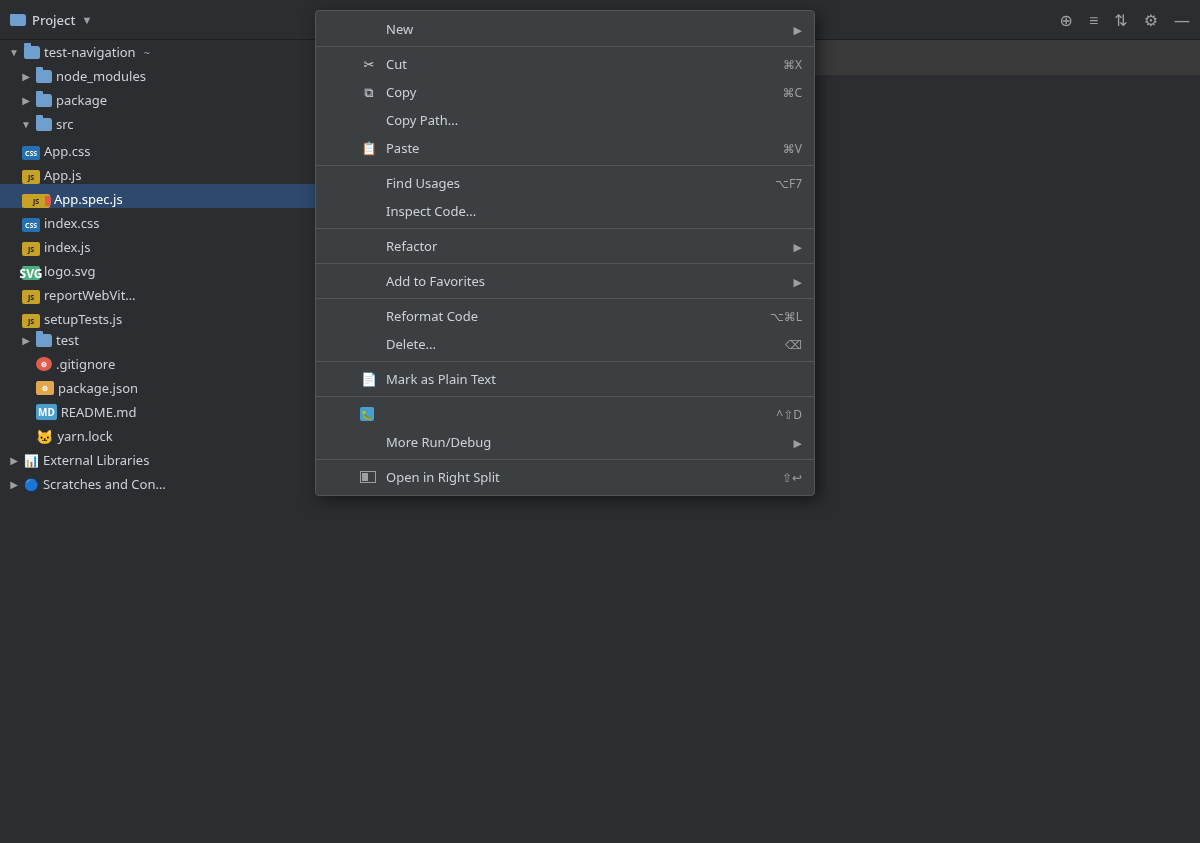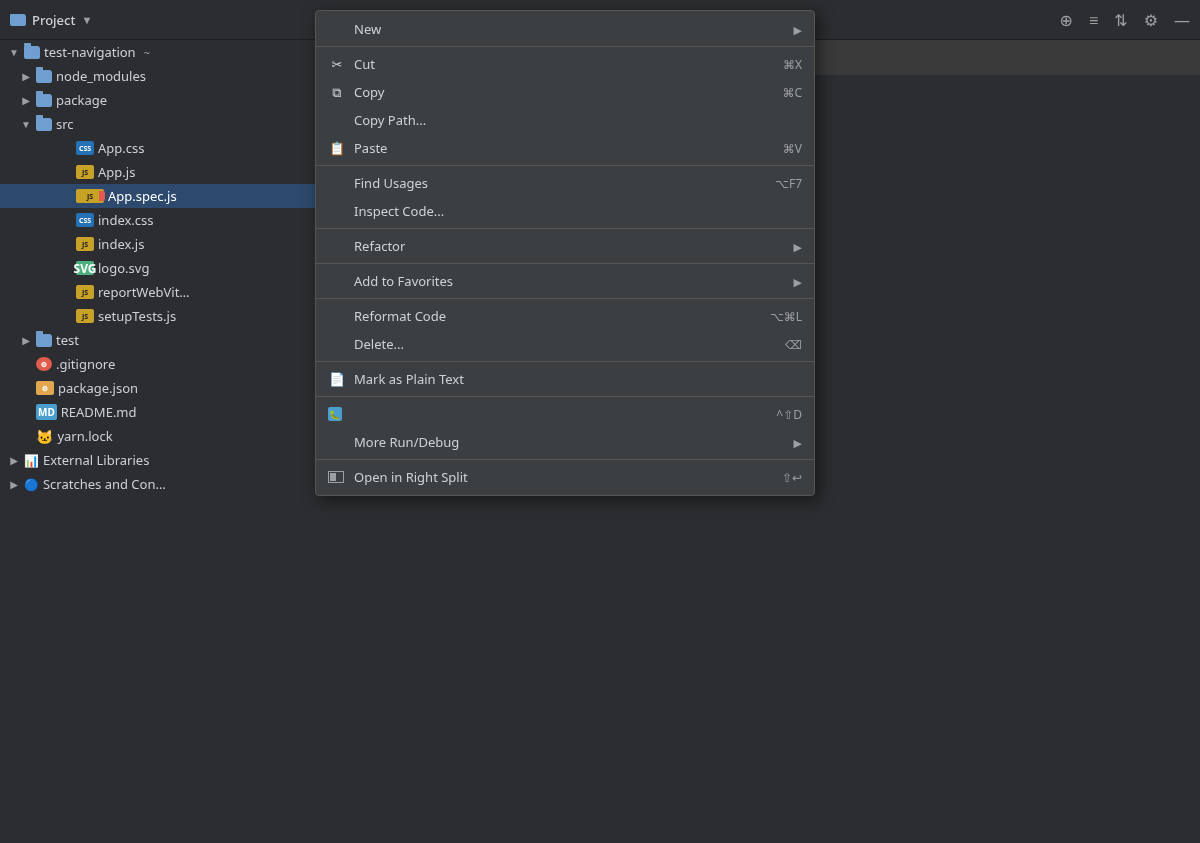--- a/index.html
+++ b/index.html
@@ -72,21 +72,21 @@
       color: #cdd1d5;
       font-size: 13px;
     }
     .tree-item.selected {
       background: #2d4a6e;
       color: #ffffff;
     }
 
     .indent-1 { padding-left: 20px; }
     .indent-2 { padding-left: 36px; }
-    .indent-3 { padding-left: 76px; }
+    .indent-3 { padding-left: 22px; align-items: flex-end; }
 
     .chevron {
       width: 12px;
       height: 12px;
       display: inline-flex;
       align-items: center;
       justify-content: center;
       font-size: 10px;
       color: #9da0a3;
       flex-shrink: 0;
@@ -171,20 +171,21 @@
     .menu-item {
       display: flex;
       align-items: center;
       height: 28px;
       padding: 0 12px;
       cursor: pointer;
       color: #cdd1d5;
       font-size: 13px;
       gap: 8px;
       position: relative;
+      margin-left: 32px;
     }
     .menu-item.highlighted-row {
       background: #2577d4;
       color: #ffffff;
     }
 
     .menu-item .item-label {
       flex: 1;
     }
     .menu-item .shortcut {

